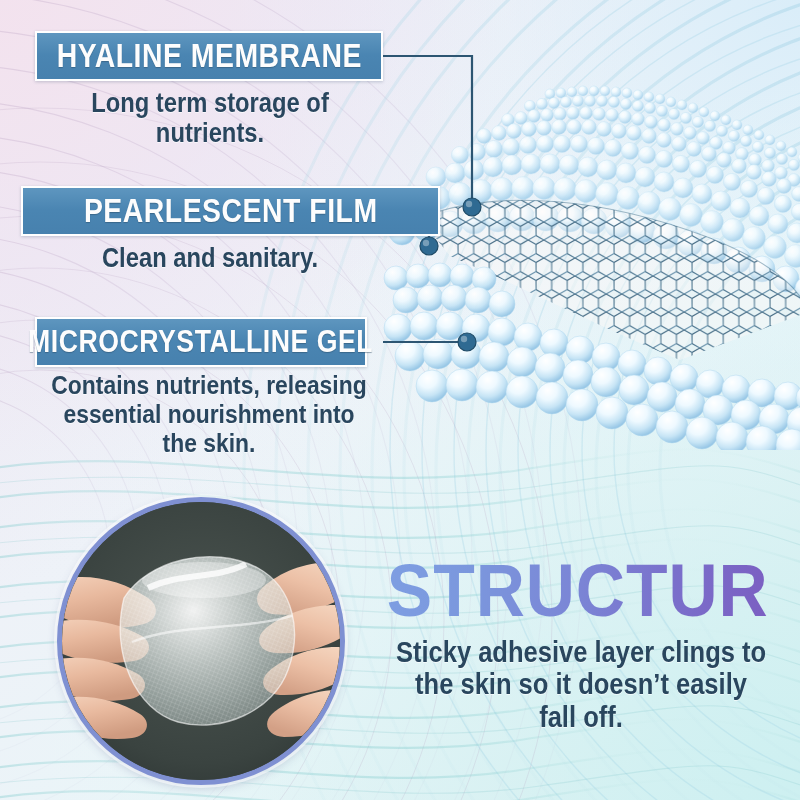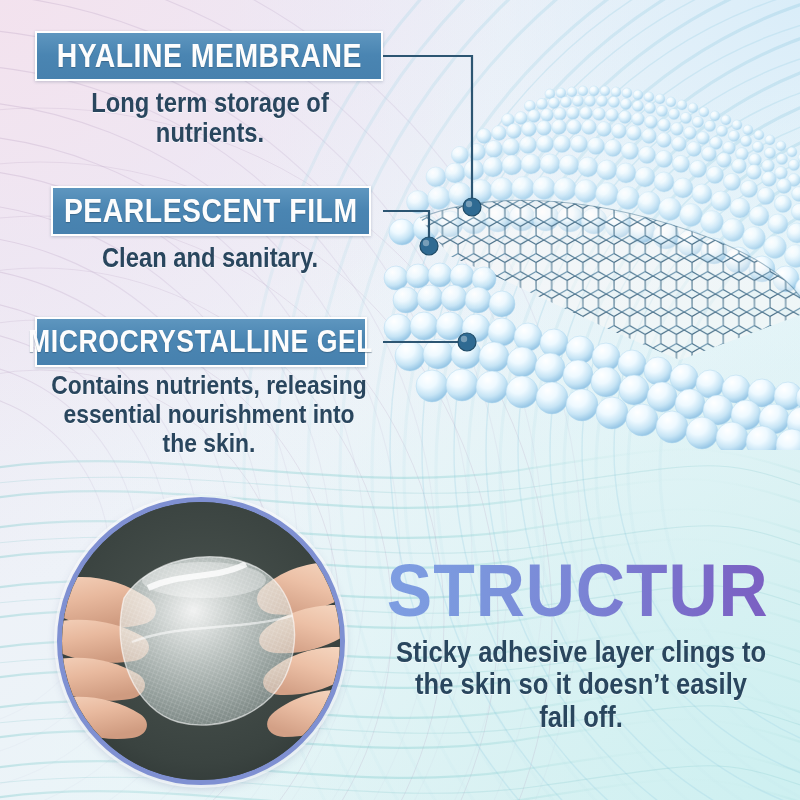--- a/index.html
+++ b/index.html
@@ -57,21 +57,21 @@
     transform:scaleX(.88);
     transform-origin:center top;
     text-shadow:0 1px 0 rgba(255,255,255,.65);
   }
 
   
   #bar-1{left:35px;top:31px;width:348px;height:50px;}
   #bar-1 span{font-size:33px;}
   #desc-1{left:30px;top:88px;width:360px;font-size:27px;}
 
-  #bar-2{left:51px;top:186px;width:320px;height:50px;}
+  #bar-2{left:21px;top:186px;width:419px;height:50px;}
   #bar-2 span{font-size:33px;}
   #desc-2{left:30px;top:243px;width:360px;font-size:27px;}
 
   #bar-3{left:35px;top:317px;width:332px;height:50px;}
   #bar-3 span{font-size:31px;}
   #desc-3{left:26px;top:371px;width:366px;font-size:26px;}
 
   #bar-4{left:355px;top:500px;width:432px;height:52px;}
   #bar-4 span{font-size:35px;}
 

